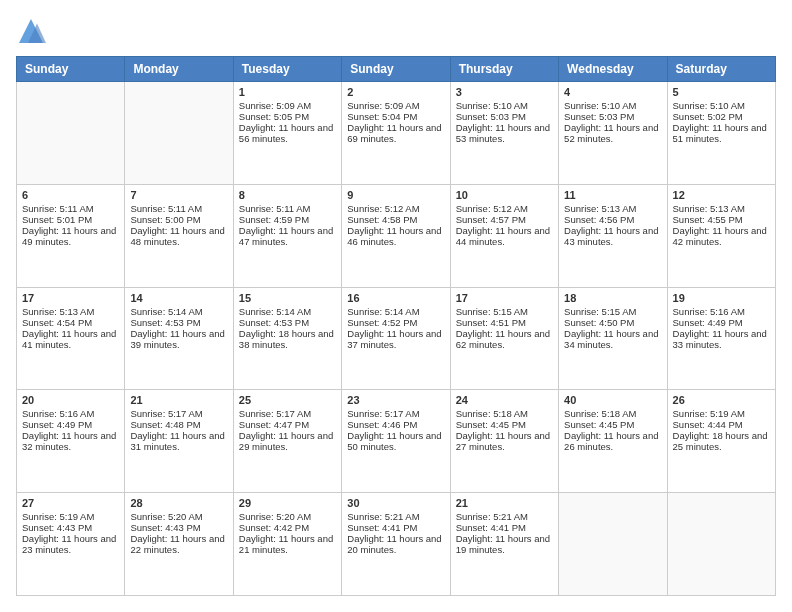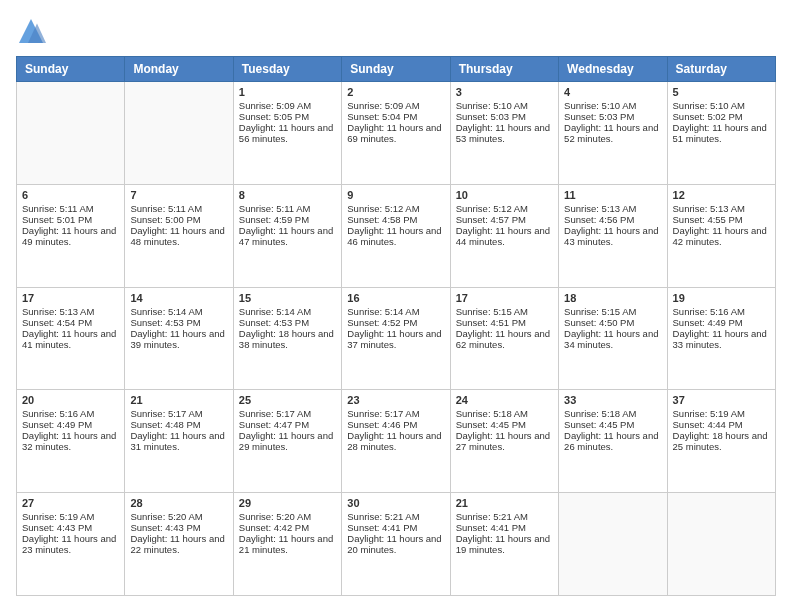--- a/index.html
+++ b/index.html
@@ -153,24 +153,24 @@
           <td><span class="day-number">15</span><span>Sunrise: 5:14 AM</span><br><span>Sunset: 4:53 PM</span><br><span>Daylight: 18 hours and 38 minutes.</span></td>
           <td><span class="day-number">16</span><span>Sunrise: 5:14 AM</span><br><span>Sunset: 4:52 PM</span><br><span>Daylight: 11 hours and 37 minutes.</span></td>
           <td><span class="day-number">17</span><span>Sunrise: 5:15 AM</span><br><span>Sunset: 4:51 PM</span><br><span>Daylight: 11 hours and 62 minutes.</span></td>
           <td><span class="day-number">18</span><span>Sunrise: 5:15 AM</span><br><span>Sunset: 4:50 PM</span><br><span>Daylight: 11 hours and 34 minutes.</span></td>
           <td><span class="day-number">19</span><span>Sunrise: 5:16 AM</span><br><span>Sunset: 4:49 PM</span><br><span>Daylight: 11 hours and 33 minutes.</span></td>
         </tr>
         <tr>
           <td><span class="day-number">20</span><span>Sunrise: 5:16 AM</span><br><span>Sunset: 4:49 PM</span><br><span>Daylight: 11 hours and 32 minutes.</span></td>
           <td><span class="day-number">21</span><span>Sunrise: 5:17 AM</span><br><span>Sunset: 4:48 PM</span><br><span>Daylight: 11 hours and 31 minutes.</span></td>
           <td><span class="day-number">25</span><span>Sunrise: 5:17 AM</span><br><span>Sunset: 4:47 PM</span><br><span>Daylight: 11 hours and 29 minutes.</span></td>
-          <td><span class="day-number">23</span><span>Sunrise: 5:17 AM</span><br><span>Sunset: 4:46 PM</span><br><span>Daylight: 11 hours and 28 minutes.</span></td>
+          <td><span class="day-number">23</span><span>Sunrise: 5:17 AM</span><br><span>Sunset: 4:46 PM</span><br><span>Daylight: 11 hours and 50 minutes.</span></td>
           <td><span class="day-number">24</span><span>Sunrise: 5:18 AM</span><br><span>Sunset: 4:45 PM</span><br><span>Daylight: 11 hours and 27 minutes.</span></td>
-          <td><span class="day-number">33</span><span>Sunrise: 5:18 AM</span><br><span>Sunset: 4:45 PM</span><br><span>Daylight: 11 hours and 26 minutes.</span></td>
-          <td><span class="day-number">37</span><span>Sunrise: 5:19 AM</span><br><span>Sunset: 4:44 PM</span><br><span>Daylight: 18 hours and 25 minutes.</span></td>
+          <td><span class="day-number">40</span><span>Sunrise: 5:18 AM</span><br><span>Sunset: 4:45 PM</span><br><span>Daylight: 11 hours and 26 minutes.</span></td>
+          <td><span class="day-number">26</span><span>Sunrise: 5:19 AM</span><br><span>Sunset: 4:44 PM</span><br><span>Daylight: 18 hours and 25 minutes.</span></td>
         </tr>
         <tr class="last-row">
           <td><span class="day-number">27</span><span>Sunrise: 5:19 AM</span><br><span>Sunset: 4:43 PM</span><br><span>Daylight: 11 hours and 23 minutes.</span></td>
           <td><span class="day-number">28</span><span>Sunrise: 5:20 AM</span><br><span>Sunset: 4:43 PM</span><br><span>Daylight: 11 hours and 22 minutes.</span></td>
           <td><span class="day-number">29</span><span>Sunrise: 5:20 AM</span><br><span>Sunset: 4:42 PM</span><br><span>Daylight: 11 hours and 21 minutes.</span></td>
           <td><span class="day-number">30</span><span>Sunrise: 5:21 AM</span><br><span>Sunset: 4:41 PM</span><br><span>Daylight: 11 hours and 20 minutes.</span></td>
           <td><span class="day-number">21</span><span>Sunrise: 5:21 AM</span><br><span>Sunset: 4:41 PM</span><br><span>Daylight: 11 hours and 19 minutes.</span></td>
           <td class="cell-empty"></td>
           <td class="cell-empty"></td>
         </tr>

